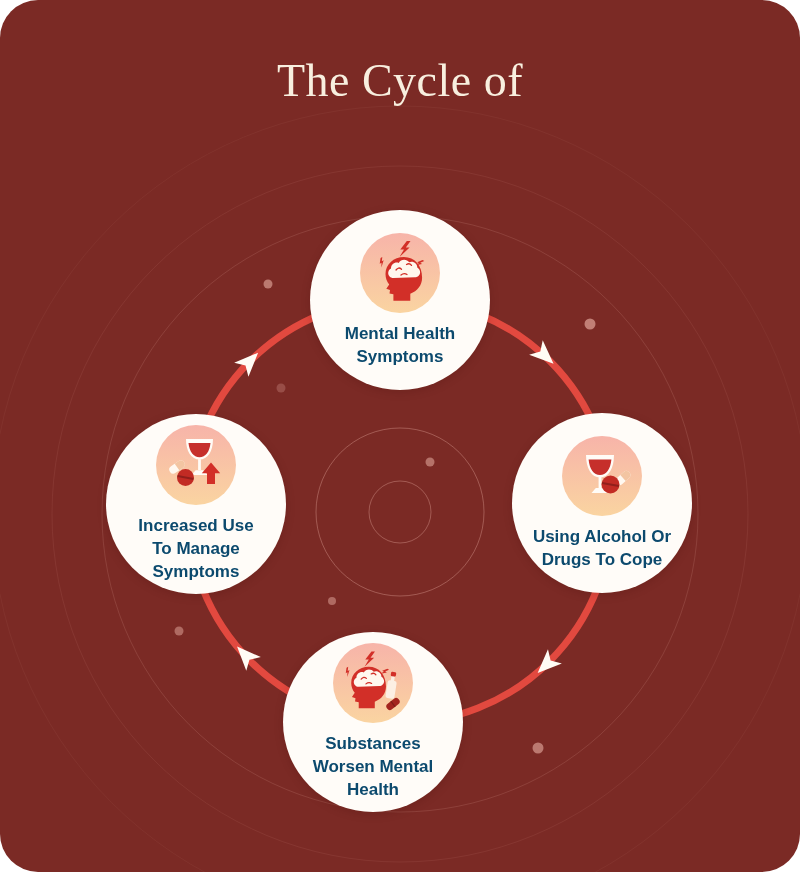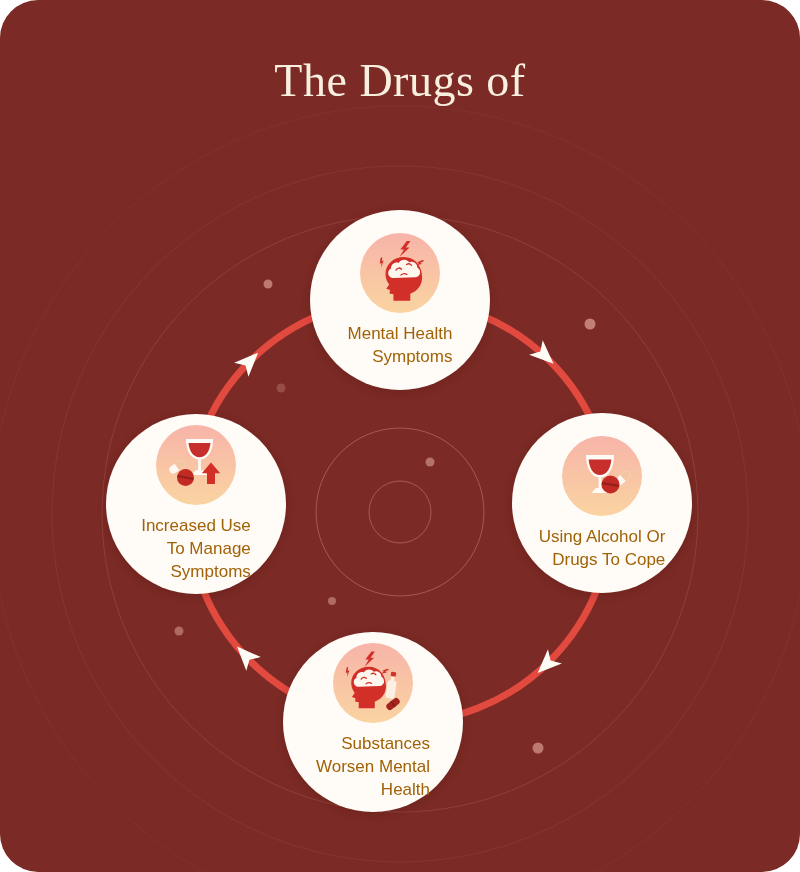--- a/index.html
+++ b/index.html
@@ -19,31 +19,31 @@
     position:absolute;width:180px;height:180px;border-radius:50%;
     background:#FFFCF8;display:flex;flex-direction:column;
     align-items:center;justify-content:center;gap:9px;
     box-shadow:0 2px 10px rgba(60,10,8,0.18);
   }
   .node-top{left:310px;top:210px;}
   .node-right{left:512px;top:413px;}
   .node-bottom{left:283px;top:632px;}
   .node-left{left:106px;top:414px;}
   .node .label{
-    white-space:pre-line;text-align:right;
-    font-size:17px;line-height:23px;color:#a16207;font-weight:400;
+    white-space:pre-line;text-align:center;
+    font-size:17px;line-height:23px;color:#0c4a6e;font-weight:700;
   }
 </style>
 </head>
 <body>
 
 <div class="card">
 
   <div class="title">
-    <div>The Drugs of</div>
+    <div>The Cycle of</div>
   </div>
 
   <svg class="bg-svg" width="800" height="872" viewBox="0 0 800 872">
     <g fill="none" stroke="#EFB4A9">
       <circle cx="400" cy="512" r="31" stroke-opacity="0.35"></circle>
       <circle cx="400" cy="512" r="84" stroke-opacity="0.35"></circle>
       <circle cx="400" cy="514" r="298" stroke-opacity="0.16"></circle>
       <circle cx="400" cy="514" r="348" stroke-opacity="0.09"></circle>
       <circle cx="400" cy="514" r="408" stroke-opacity="0.06"></circle>
     </g>

